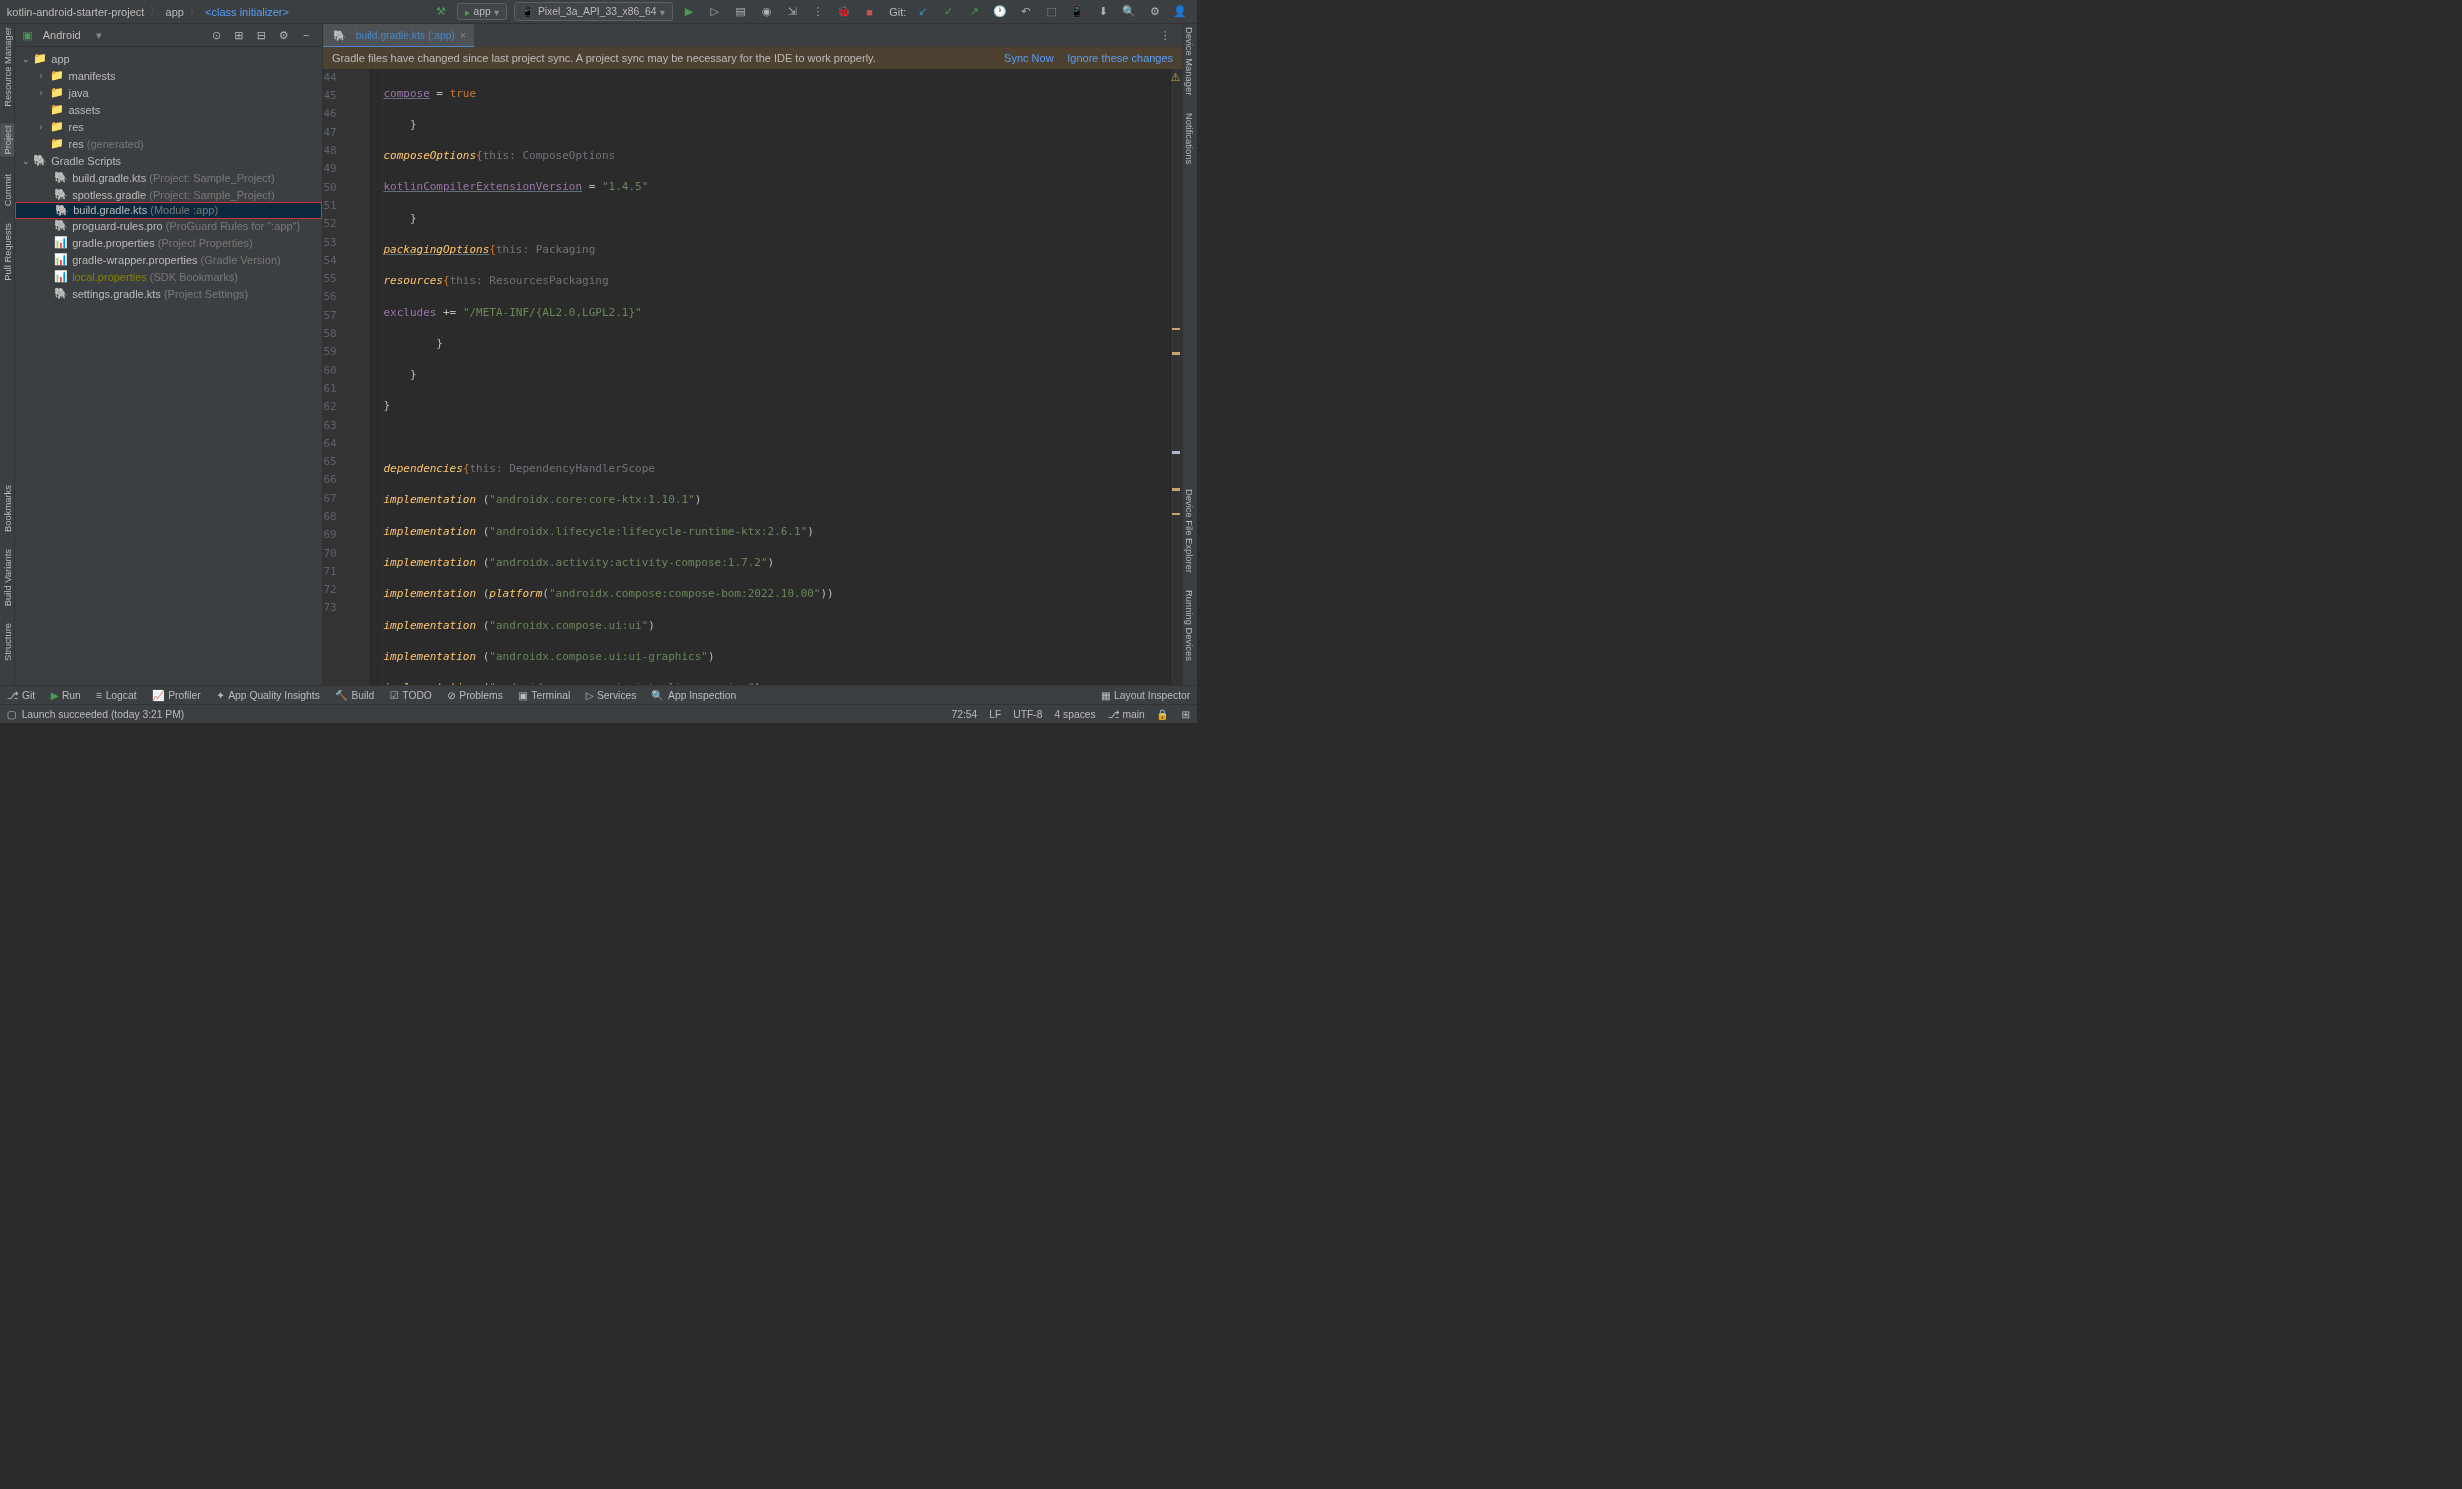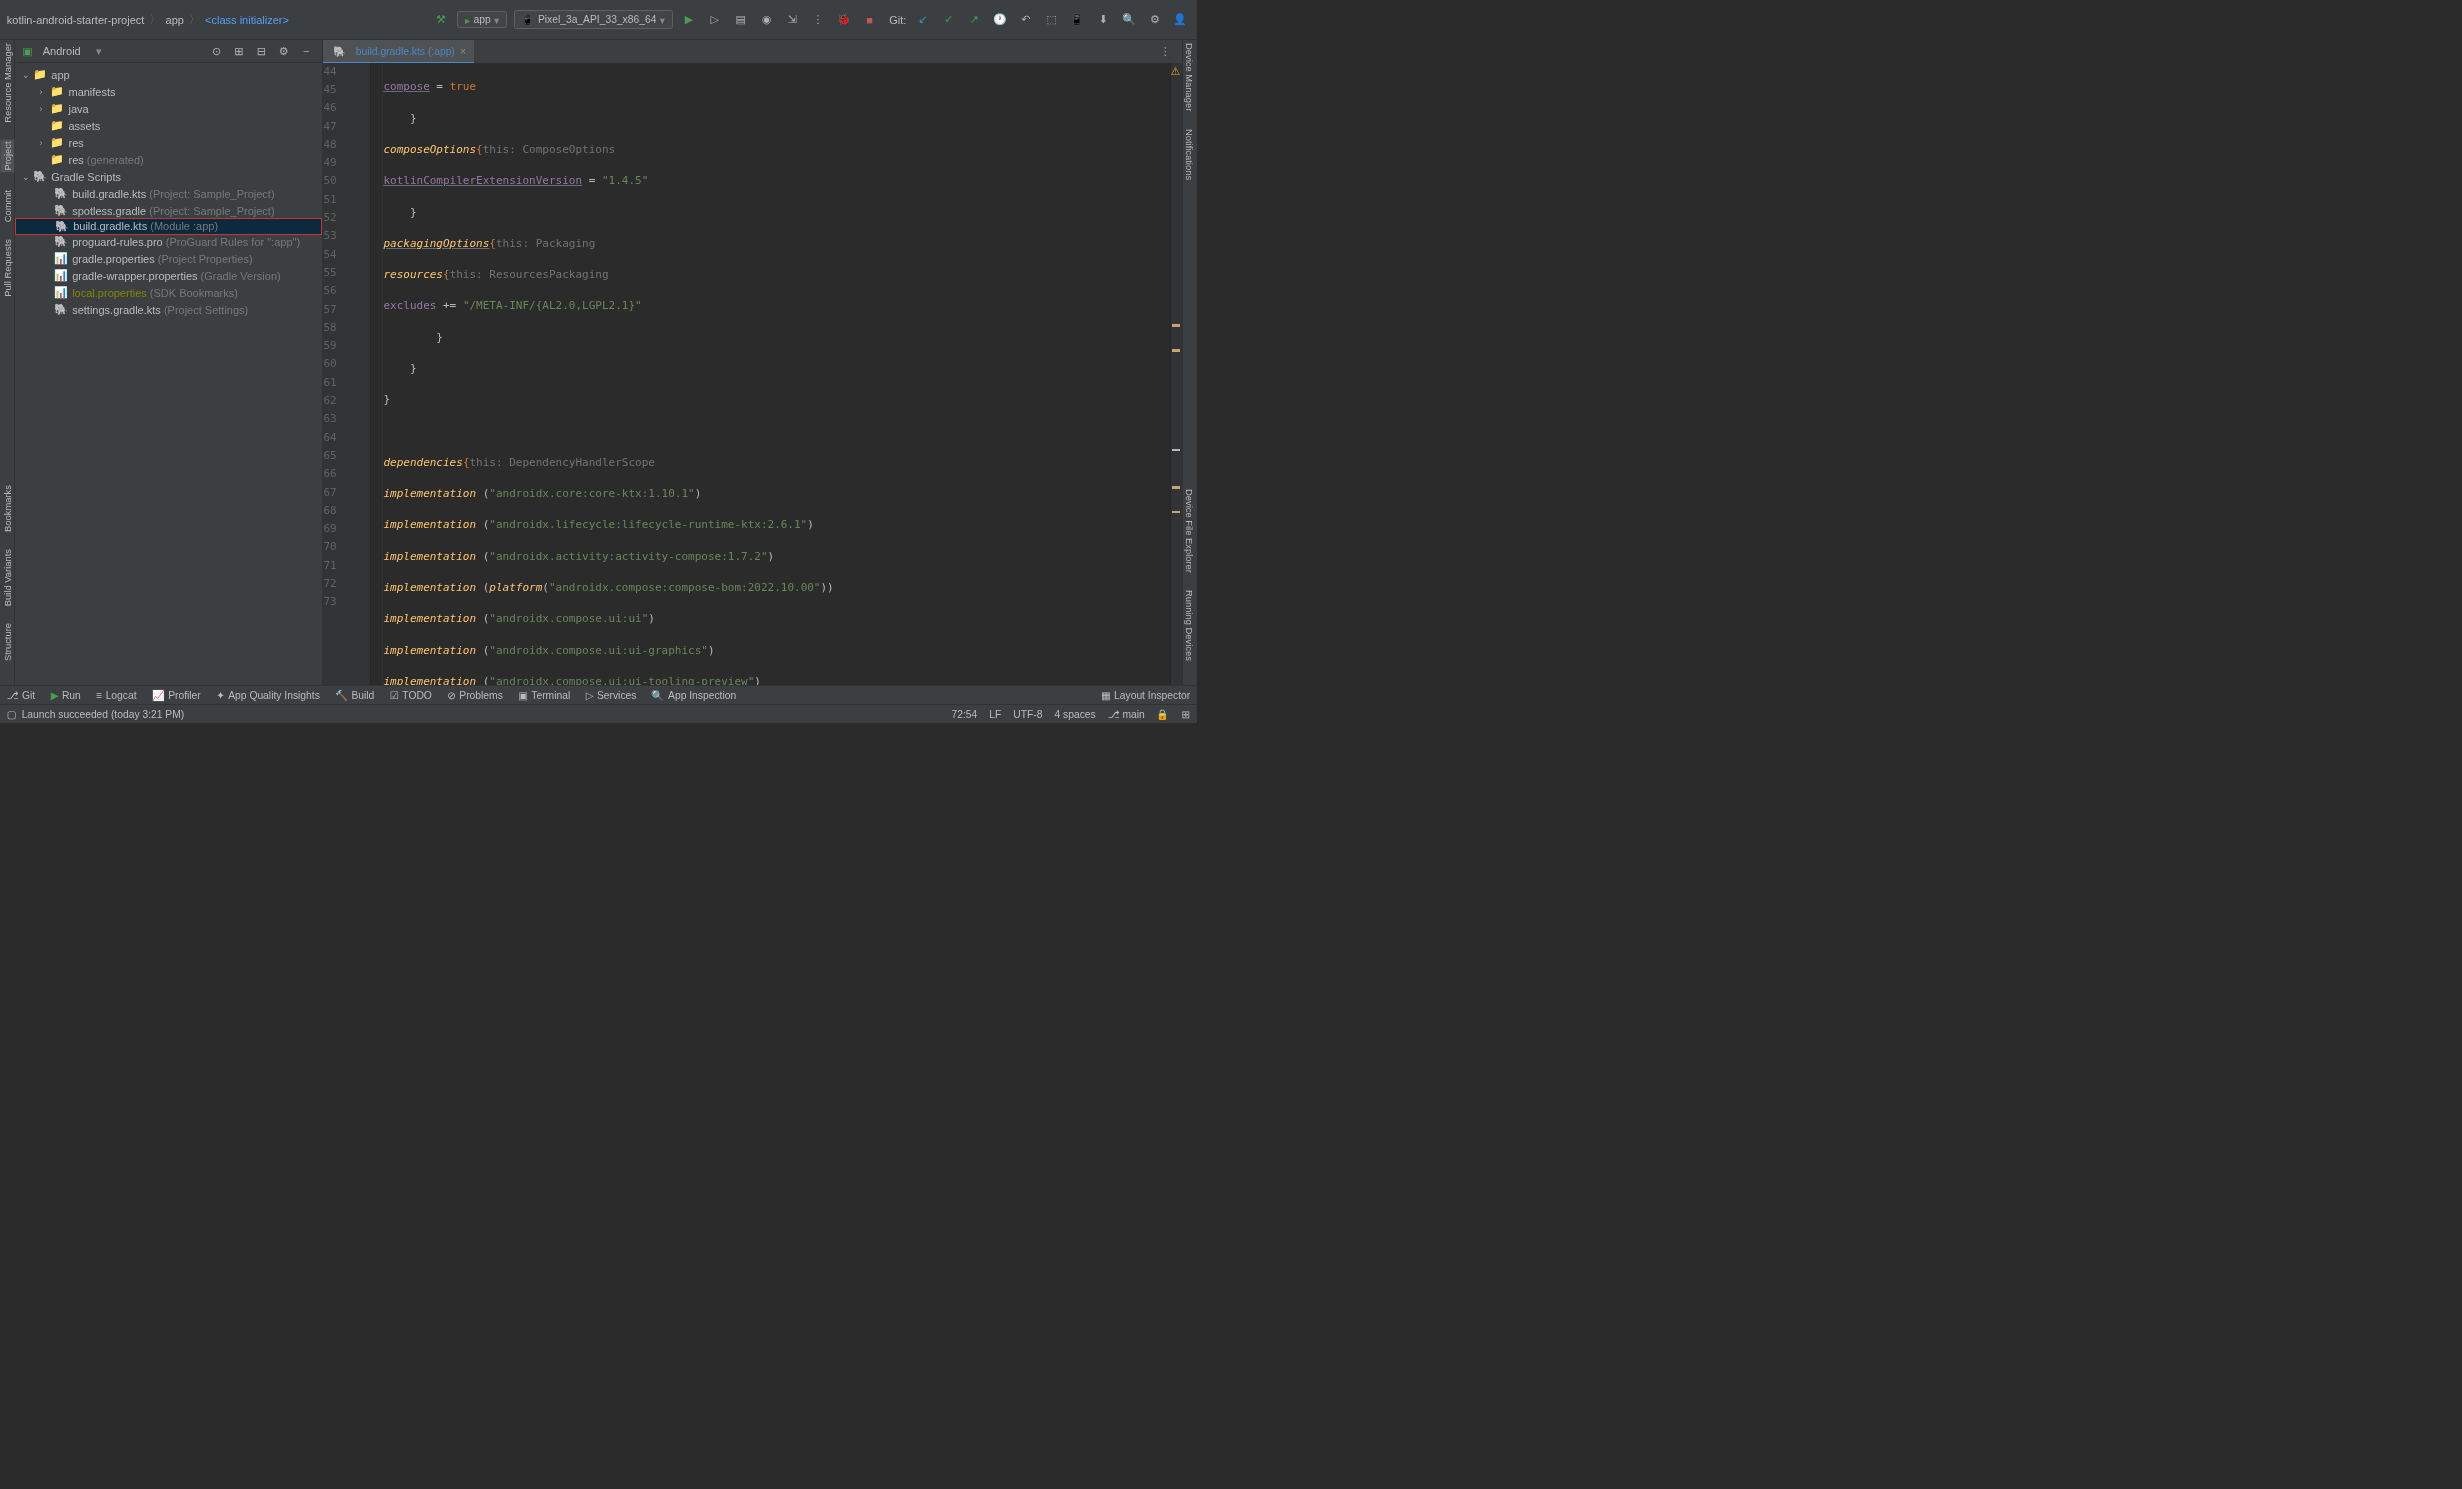--- a/index.html
+++ b/index.html
@@ -8,21 +8,21 @@
   background: #2b2b2b;
   color: #bbbbbb;
   font-size: 11px;
   width: 1197px;
   height: 723px;
   overflow: hidden;
   display: flex;
   flex-direction: column;
 }
 .top-bar {
-  height: 40px;
+  height: 24px;
   background: #3c3f41;
   display: flex;
   align-items: center;
   padding: 0 6.8px;
   border-bottom: 0.9px solid #323232;
 }
 .breadcrumb {
   display: flex;
   align-items: center;
   gap: 5.1px;
@@ -356,20 +356,27 @@
     <div class="editor-tabs">
       <div class="editor-tab">
         <span class="fileicon gradle">🐘</span>
         <span>build.gradle.kts (:app)</span>
         <span class="close">×</span>
       </div>
       <div class="editor-tabs-right">
         <span class="icon-btn">⋮</span>
       </div>
     </div>
+    <div class="sync-banner">
+      <span>Gradle files have changed since last project sync. A project sync may be necessary for the IDE to work properly.</span>
+      <div class="sync-banner-right">
+        <span class="sync-link">Sync Now</span>
+        <span class="sync-link">Ignore these changes</span>
+      </div>
+    </div>
     <div class="editor-body">
       <div class="gutter">
         <div class="line-num">44</div>
           <div class="line-num">45</div>
           <div class="line-num">46</div>
         <div class="line-num">47</div>
           <div class="line-num">48</div>
           <div class="line-num">49</div>
         <div class="line-num">50</div>
           <div class="line-num">51</div>

